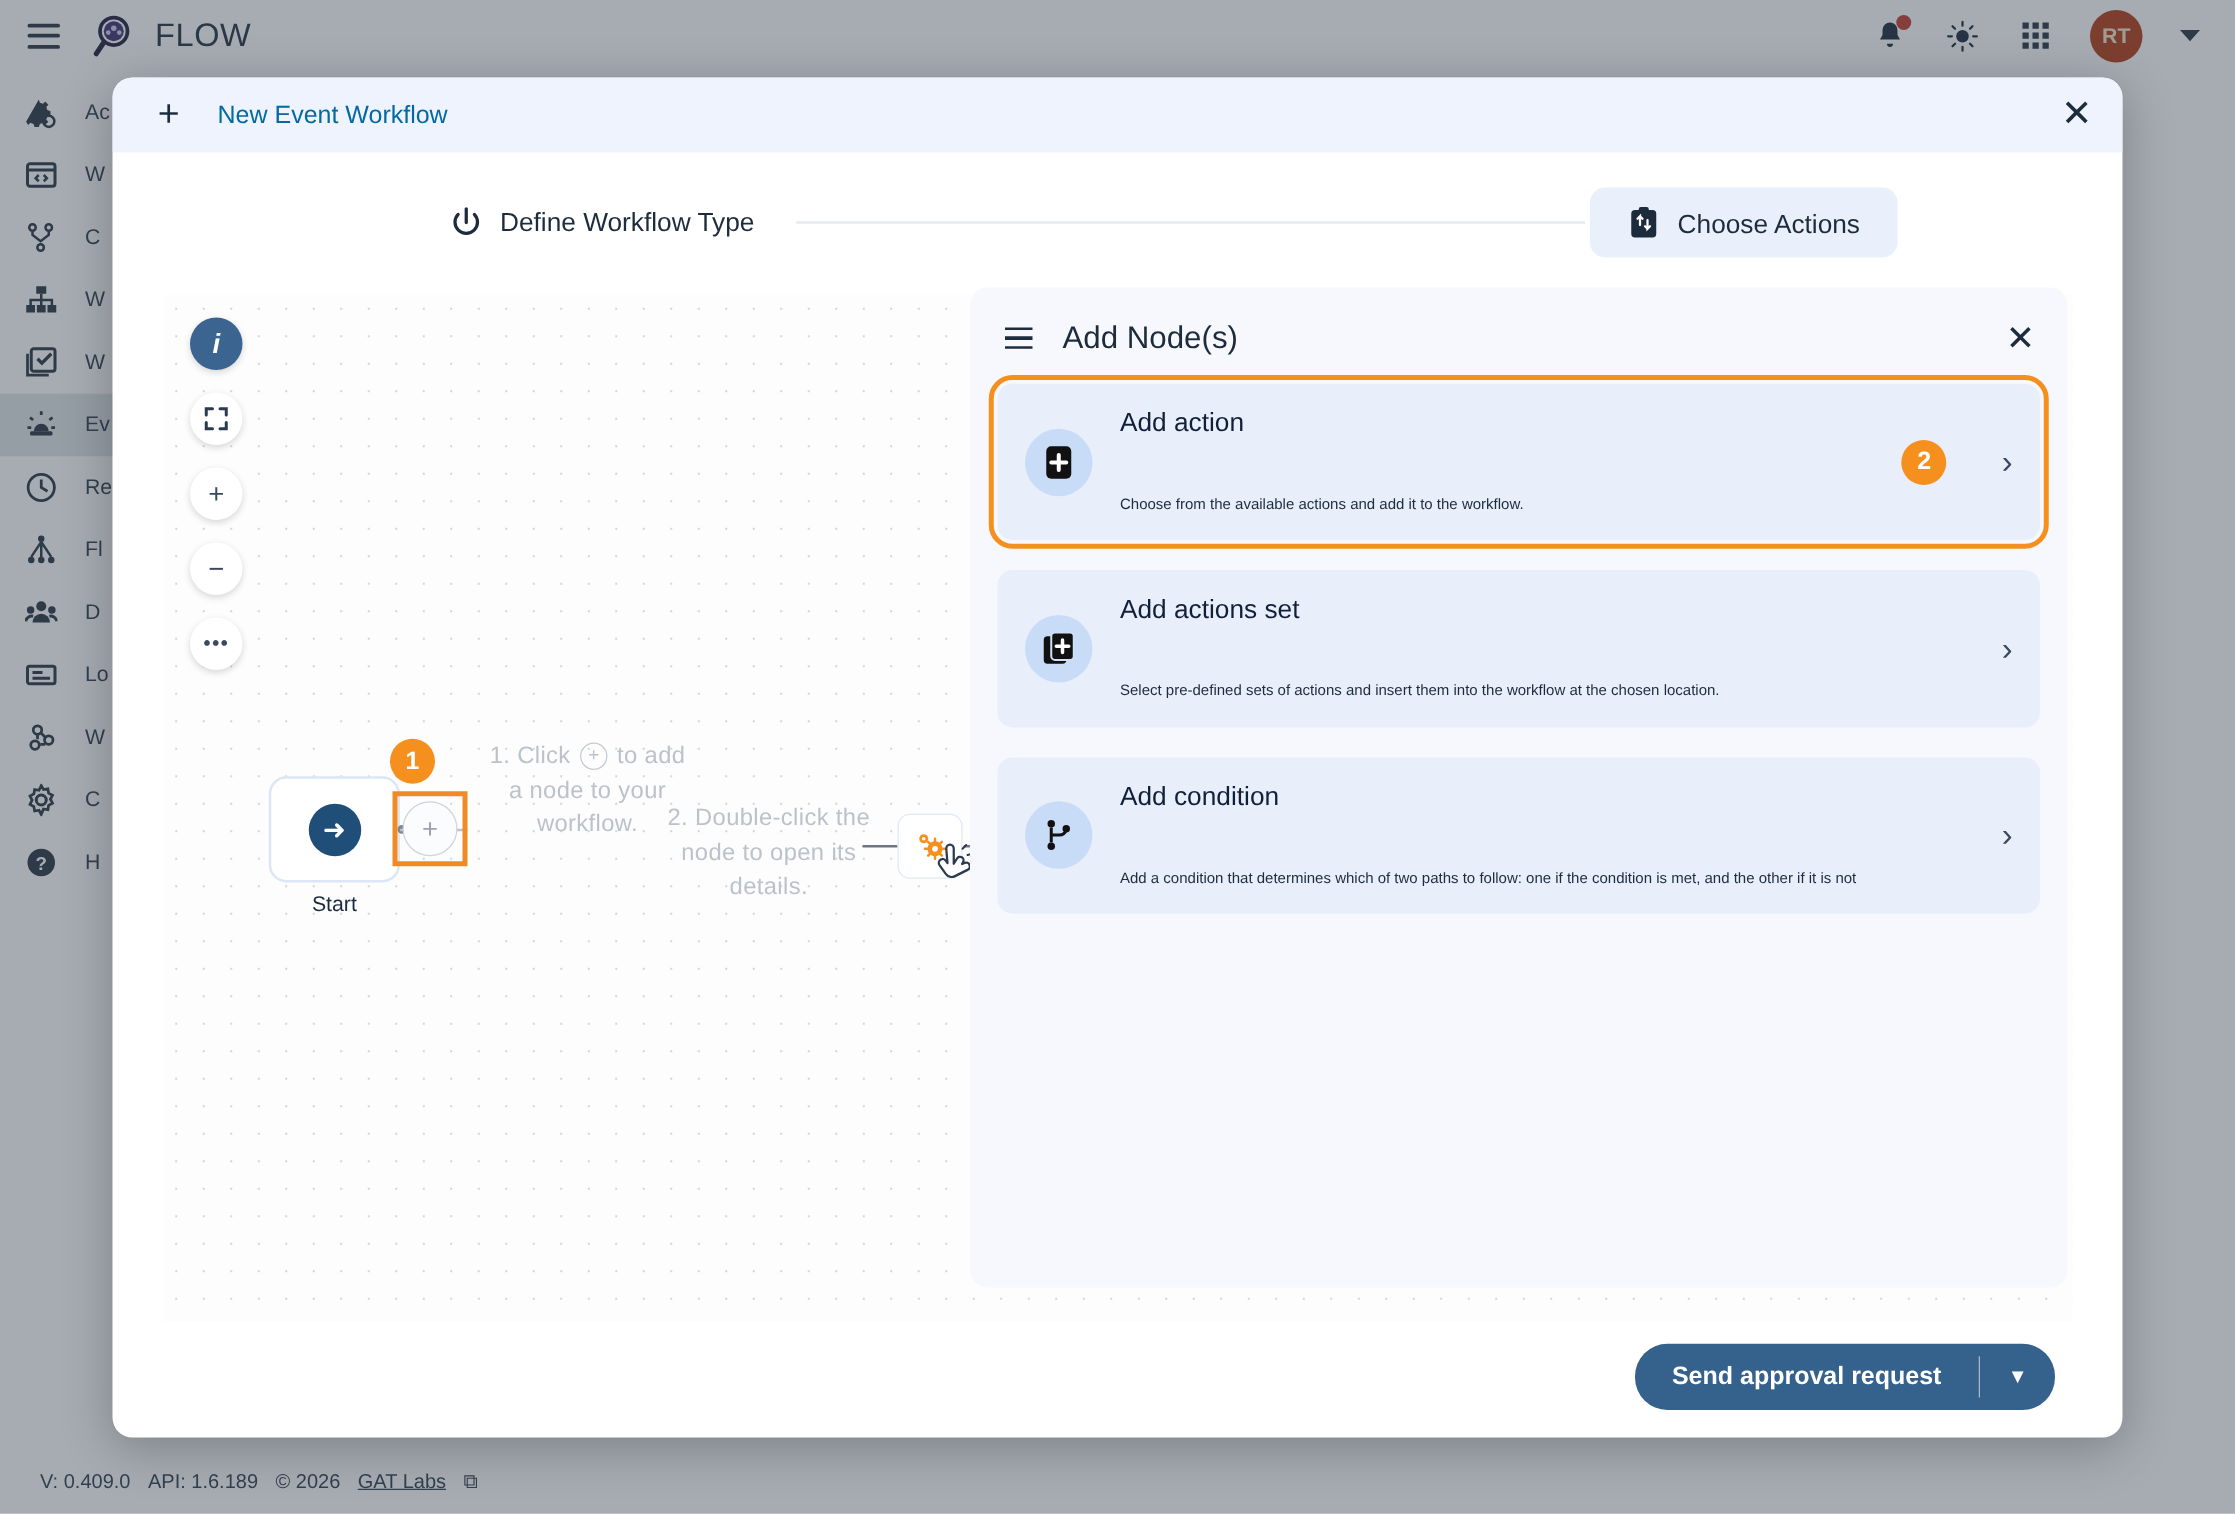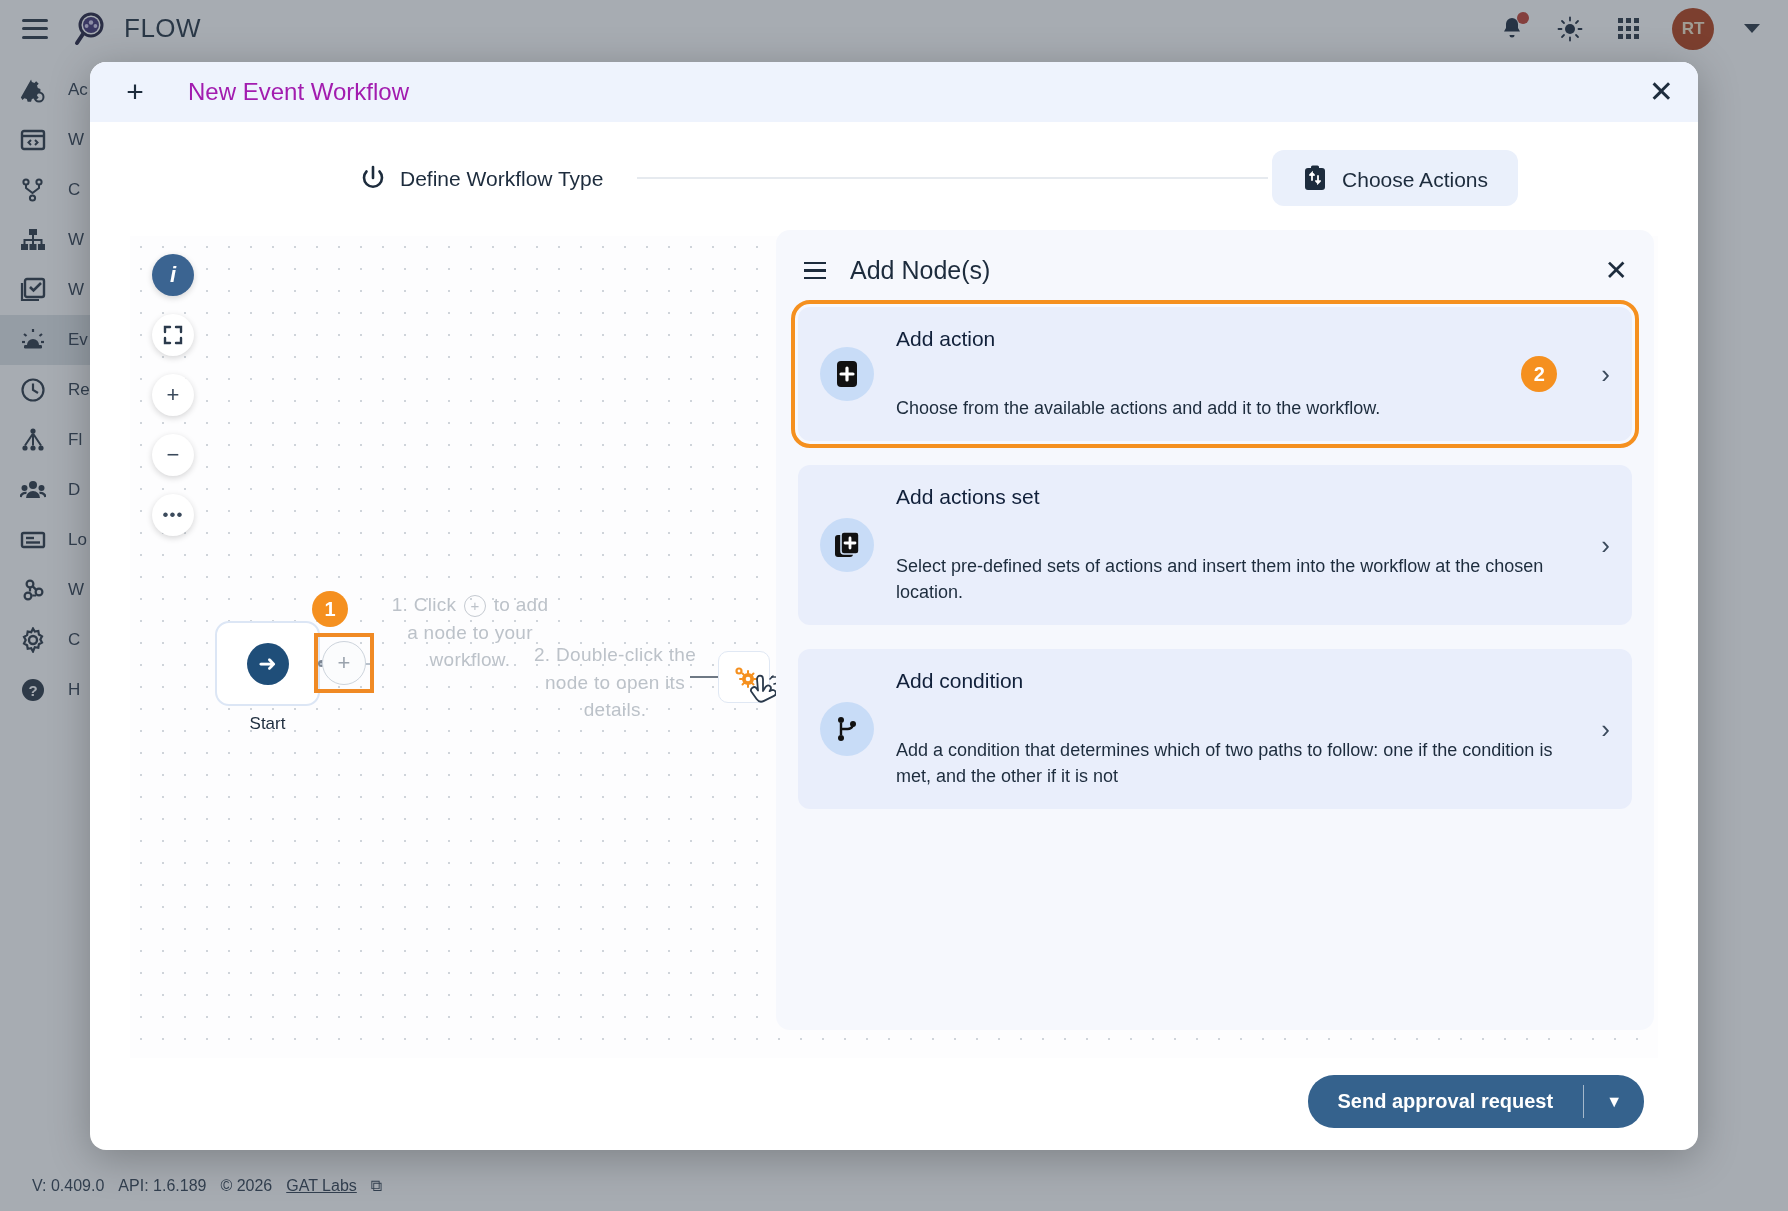--- a/index.html
+++ b/index.html
@@ -74,21 +74,21 @@
     background: #ffffff; border-radius: 16px; z-index: 100;
     box-shadow: 0 8px 40px rgba(0,0,0,.25); display: flex; flex-direction: column;
     overflow: hidden;
   }
   .modal-header {
     height: 60px; background: #eef3fd; display: flex; align-items: center;
     padding: 0 24px; position: relative; flex: 0 0 60px;
   }
   .mh-plus { font-size: 30px; color: #1d2c3d; width: 42px; text-align: center;
     cursor: pointer; line-height: 1; }
-  .mh-title { font-size: 24px; color: #a21caf; margin-left: 32px; }
+  .mh-title { font-size: 20px; color: #0369a1; margin-left: 18px; }
   .mh-close { margin-left: auto; font-size: 30px; color: #1d2c3d; cursor: pointer;
     line-height: 1; }
 
   .steps { display: flex; align-items: center; padding: 28px 180px 20px 240px; }
   .step { display: flex; align-items: flex-end; gap: 14px; padding: 14px 30px;
     border-radius: 12px; cursor: pointer; }
   .step.current { background: #eaf0fb; }
   .step-label { font-size: 21px; color: #1d2c3d; }
   .step-line { flex: 1; height: 2px; background: #e6eaef; margin: 0 4px; }
 
@@ -162,21 +162,21 @@
   .np-close { margin-left: auto; font-size: 28px; color: #1d2c3d; cursor: pointer; line-height:1; }
 
   .card { display: flex; align-items: center; gap: 22px; background: #e9eefb;
     border-radius: 12px; padding: 20px 22px; margin-bottom: 24px; cursor: pointer;
     position: relative; }
   .card.highlight { outline: 4px solid #f5901f; outline-offset: 3px; }
   .card-ico { width: 54px; height: 54px; border-radius: 50%; background: #c8dcf7;
     display: flex; align-items: center; justify-content: center; flex: 0 0 54px; }
   .card-txt { flex: 1; }
   .card-title { font-size: 21px; color: #11203a; margin-bottom: 6px; }
-  .card-desc { font-size: 18px; color: #1d2c3d; line-height: 1.45; margin-top: 44px; }
+  .card-desc { font-size: 12px; color: #1d2c3d; line-height: 1.45; margin-top: 44px; }
   .card-chev { font-size: 26px; color: #3b4a5c; padding-left: 14px; }
   .badge-2 { width: 36px; height: 36px; border-radius: 50%; background: #f5901f;
     color: #fff; display: flex; align-items: center; justify-content: center;
     font-size: 20px; font-weight: bold; margin-right: 8px; }
 
   
   .send-wrap { position: absolute; right: 34px; bottom: 22px; display: flex;
     background: #35628d; border-radius: 26px; overflow: hidden; cursor: pointer; }
   .send-main { padding: 15px 30px; color: #fff; font-size: 20px; font-weight: bold; }
   .send-div { width: 1px; background: rgba(255,255,255,.55); margin: 10px 0; }

